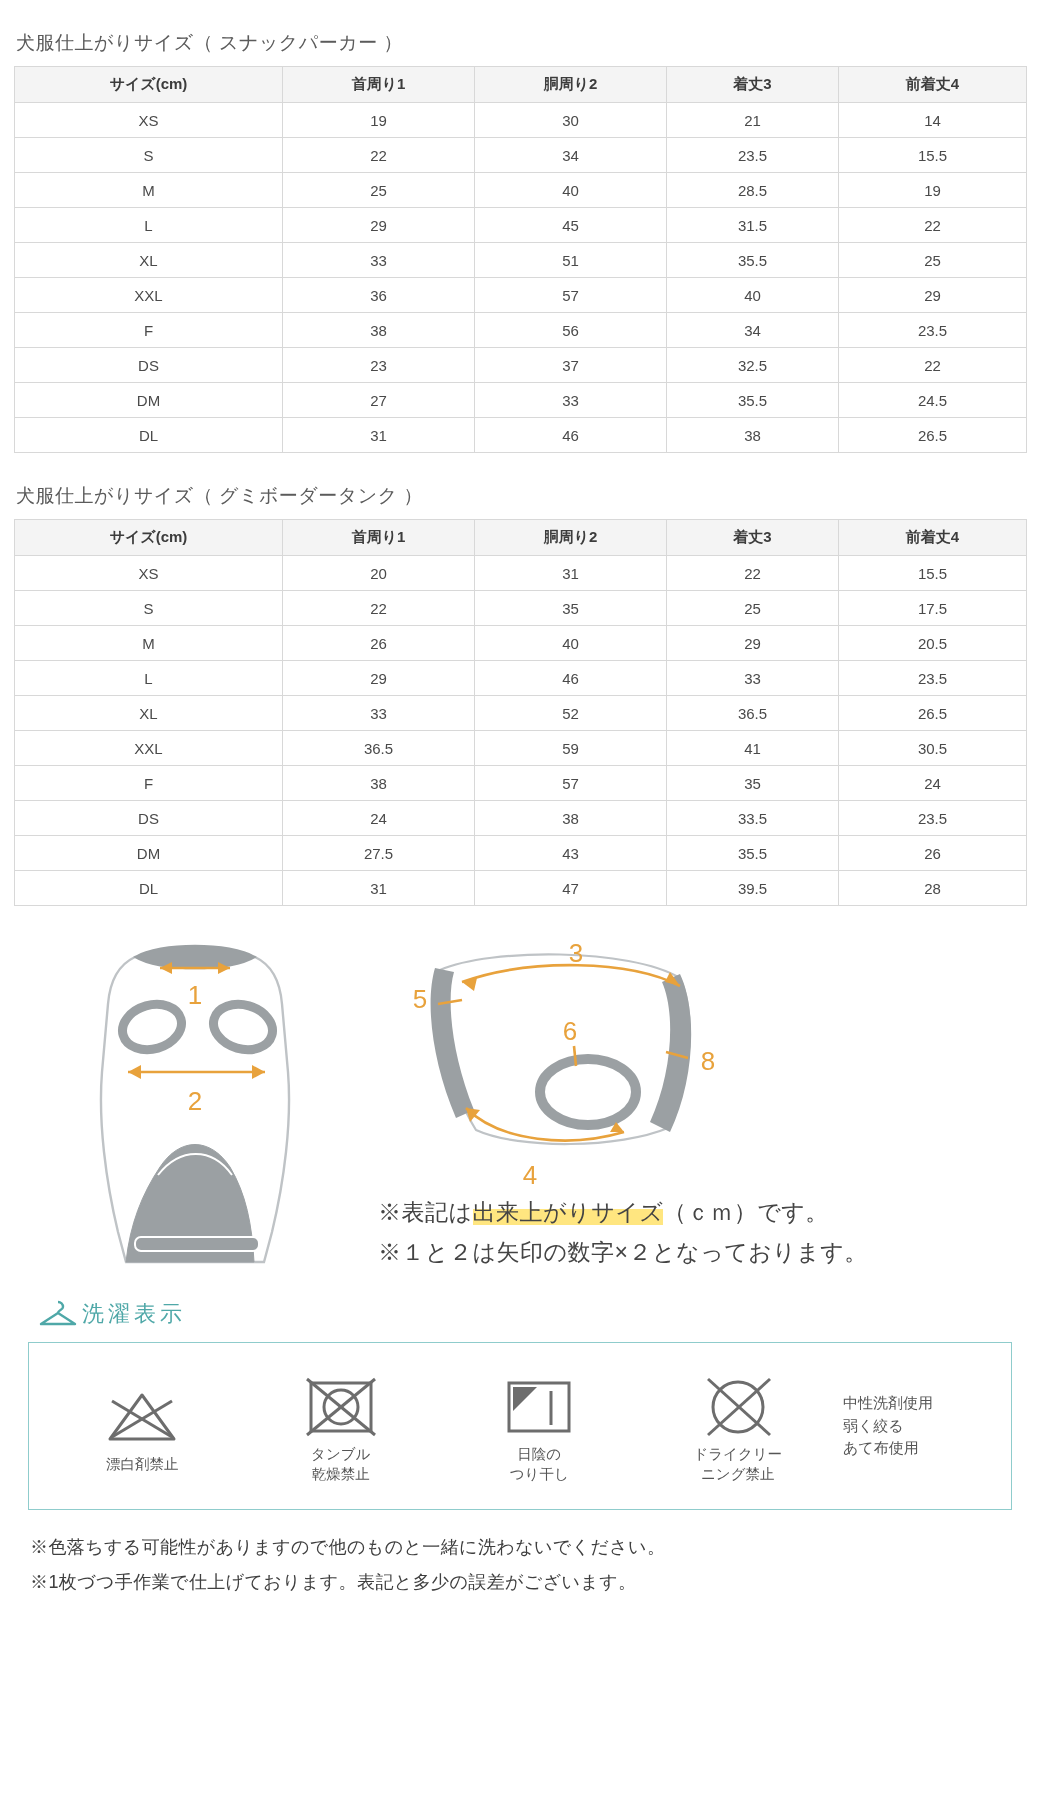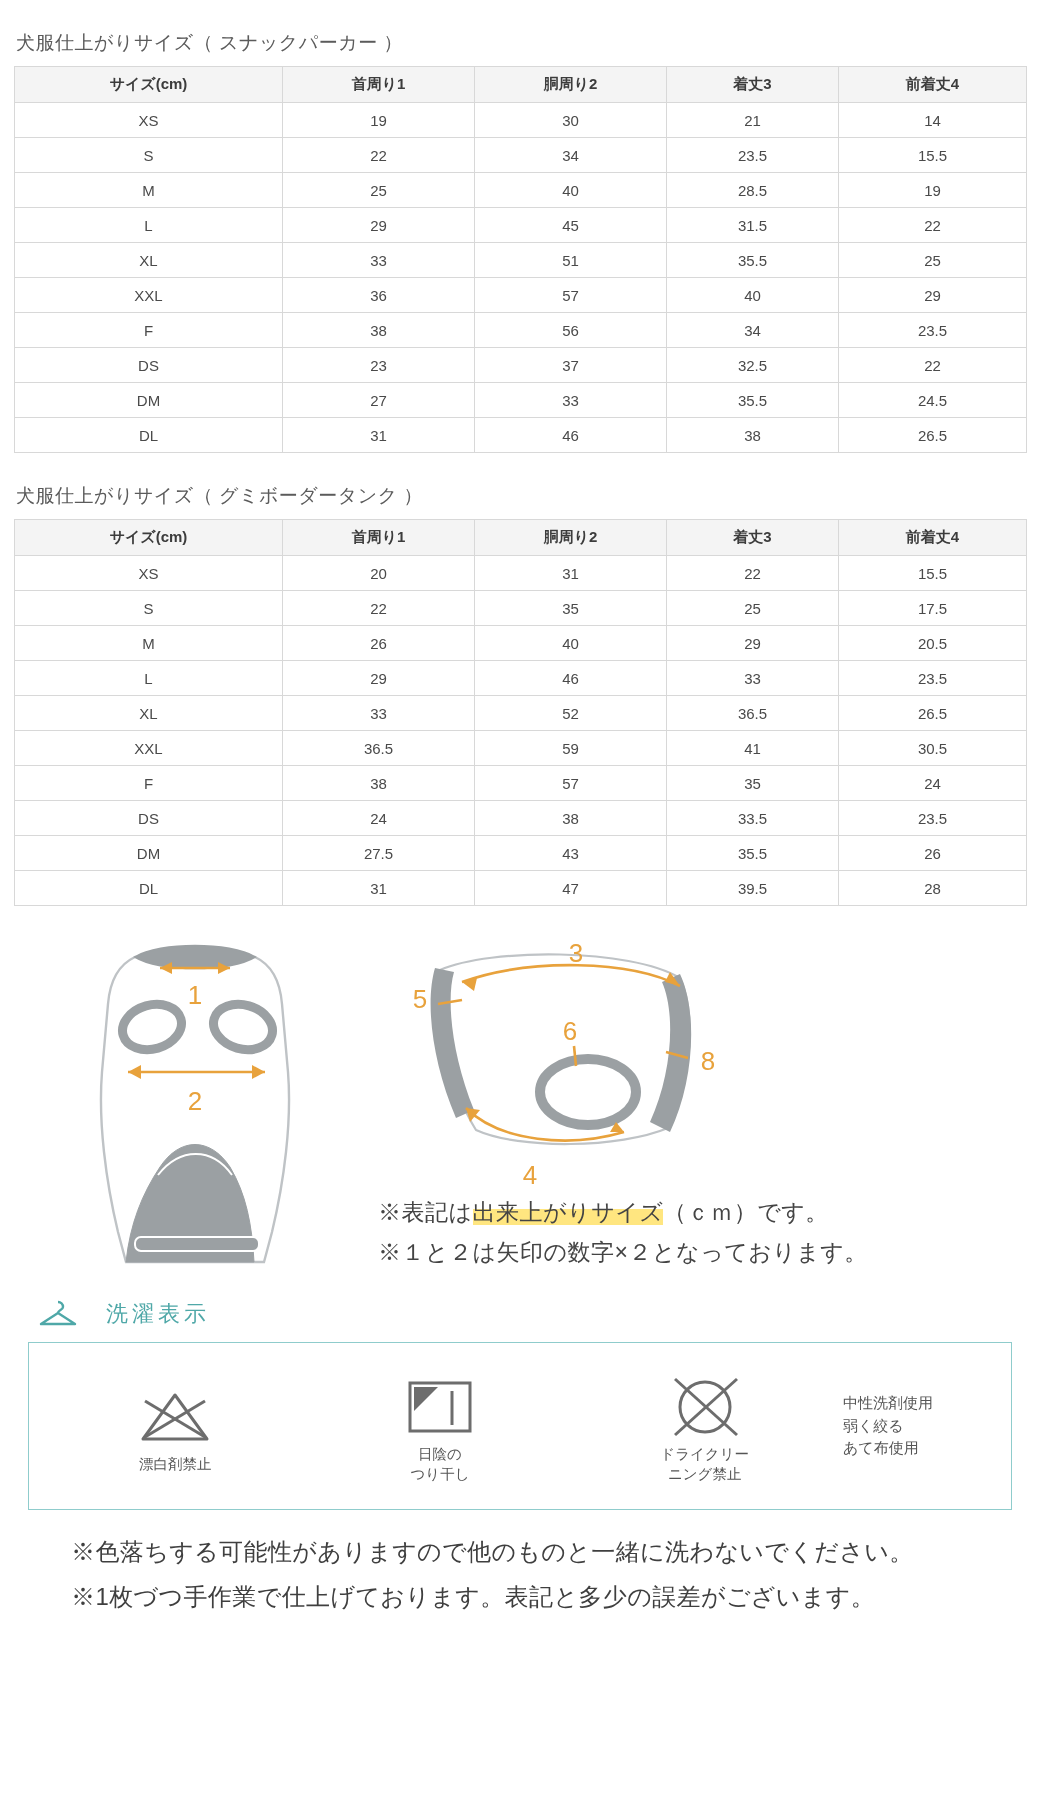--- a/index.html
+++ b/index.html
@@ -90,21 +90,21 @@
     letter-spacing: 0.5px;
   }
   .hl {
     background: linear-gradient(to top, #ffe680 0 62%, rgba(255,255,255,0) 62%);
   }
 
   
   .wash-head {
     display: flex;
     align-items: center;
-    gap: 26px;
+    gap: 2px;
     padding: 16px 0 8px 36px;
   }
   .wash-title {
     font-size: 22px;
     color: #4fa8a8;
     letter-spacing: 4px;
   }
   .wash-box {
     margin: 4px 28px 0 28px;
     border: 1px solid #8fcccc;
@@ -130,25 +130,24 @@
     width: 160px;
     font-size: 15px;
     color: #555;
     line-height: 1.5;
     text-align: left;
     padding-left: 6px;
   }
 
   .footer-notes {
     padding: 22px 30px 16px 30px;
-    font-size: 24px;
+    font-size: 18px;
     color: #3f3f3f;
     line-height: 1.7;
     letter-spacing: 0.4px;
-    margin-left: 41px;
   }
   .footer-notes p { margin: 0 0 4px 0; }
   .footer-notes .indent { padding-left: 26px; }
 </style>
 </head>
 <body>
 
 <div class="page">
 
   <section class="table-section">
@@ -419,20 +418,32 @@
       <div class="glyph">
         <svg width="92" height="70" viewBox="0 0 92 70">
           <path d="M46 14 L78 58 H14 Z" fill="none" stroke="#6d6d6d" stroke-width="3" stroke-linejoin="round"></path>
           <path d="M16 20 L76 56" stroke="#6d6d6d" stroke-width="3"></path>
           <path d="M76 20 L16 56" stroke="#6d6d6d" stroke-width="3"></path>
         </svg>
       </div>
       <div>漂白剤禁止</div>
     </div>
 
+    <div class="wash-item">
+      <div class="glyph">
+        <svg width="92" height="70" viewBox="0 0 92 70">
+          <rect x="16" y="12" width="60" height="48" fill="none" stroke="#6d6d6d" stroke-width="3"></rect>
+          <circle cx="46" cy="36" r="17" fill="none" stroke="#6d6d6d" stroke-width="3"></circle>
+          <path d="M12 8 L80 64" stroke="#6d6d6d" stroke-width="3"></path>
+          <path d="M80 8 L12 64" stroke="#6d6d6d" stroke-width="3"></path>
+        </svg>
+      </div>
+      <div style="white-space:pre-line">タンブル
+乾燥禁止</div>
+    </div>
 
     <div class="wash-item">
       <div class="glyph">
         <svg width="92" height="70" viewBox="0 0 92 70">
           <rect x="16" y="12" width="60" height="48" fill="none" stroke="#6d6d6d" stroke-width="3"></rect>
           <path d="M20 16 L44 16 L20 40 Z" fill="#6d6d6d"></path>
           <path d="M58 20 v34" stroke="#6d6d6d" stroke-width="3"></path>
         </svg>
       </div>
       <div style="white-space:pre-line">日陰の

